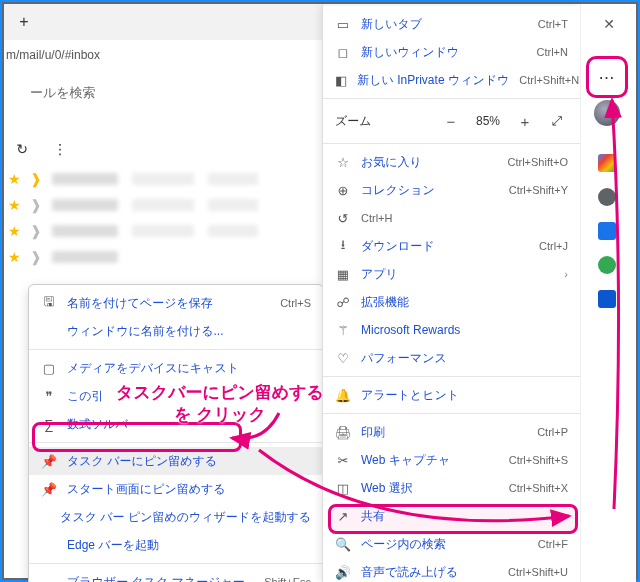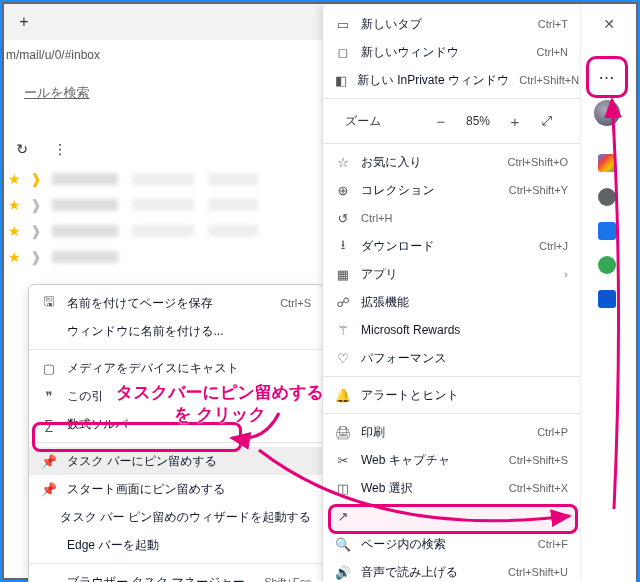--- a/index.html
+++ b/index.html
@@ -4,46 +4,46 @@
 <style>
 * { margin: 0; padding: 0; box-sizing: border-box; }
 body { font-family: "Segoe UI", "Meiryo", sans-serif; font-size: 12px; color: #333; background: #1a8cff; width: 640px; height: 582px; overflow: hidden; position: relative; }
 .frame { position: absolute; inset: 2px; border: 2px solid #666; background: #fff; }
 
 .tabstrip { position: absolute; left: 0; top: 0; width: 320px; height: 36px; background: #f2f2f2; display: flex; align-items: center; }
 .new-tab { width: 28px; height: 28px; margin-left: 6px; display: flex; align-items: center; justify-content: center; cursor: pointer; border-radius: 4px; font-size: 16px; }
 
 .url-row { position: absolute; left: 0; top: 36px; width: 320px; height: 30px; display: flex; align-items: center; padding: 0 2px; background: #fff; font-size: 12px; color: #555; }
 
-.search-row { position: absolute; left: 0; top: 72px; width: 320px; height: 34px; display: flex; align-items: center; padding: 0 20px; background: #fff; color: #666; font-size: 13px; text-decoration: underline; }
+.search-row { position: absolute; left: 0; top: 72px; width: 320px; height: 34px; display: flex; align-items: center; padding: 0 26px; background: #fff; color: #666; font-size: 13px; }
 
 .tool-row { position: absolute; left: 0; top: 130px; width: 320px; height: 30px; display: flex; align-items: center; gap: 14px; padding-left: 6px; }
 .tool-row .ic { width: 24px; height: 24px; display: flex; align-items: center; justify-content: center; cursor: pointer; border-radius: 4px; font-size: 14px; }
 
 .mail-list { position: absolute; left: 0; top: 162px; width: 320px; }
 .mail-item { height: 26px; display: flex; align-items: center; padding-left: 4px; gap: 8px; }
 .mail-star { color: #fbbc04; font-size: 14px; width: 14px; }
 .mail-mark { color: #fbbc04; font-size: 14px; width: 14px; }
 .mail-mark.empty { color: #bbb; }
 .blur-a { width: 66px; height: 12px; background: #ddd; filter: blur(2px); border-radius: 2px; }
 .blur-b { width: 62px; height: 12px; background: #eee; filter: blur(2px); border-radius: 2px; margin-left: 6px; }
 .blur-c { width: 50px; height: 12px; background: #eee; filter: blur(2px); border-radius: 2px; margin-left: 6px; }
 
 .submenu { position: absolute; left: 24px; top: 280px; width: 296px; background: #fff; border: 1px solid #ccc; border-radius: 6px; box-shadow: 0 4px 12px rgba(0,0,0,.15); padding: 4px 0; }
 .sep { height: 1px; background: #e5e5e5; margin: 4px 0; }
 
 .mainmenu { position: absolute; right: 56px; top: 2px; width: 258px; background: #fff; border-left: 1px solid #ddd; box-shadow: -2px 0 8px rgba(0,0,0,.1); height: 576px; padding: 4px 0; overflow: hidden; }
 
 .mi { height: 28px; display: flex; align-items: center; padding: 0 12px; cursor: pointer; gap: 10px; }
 .mi .ic { width: 16px; display: flex; align-items: center; justify-content: center; color: #555; font-size: 13px; }
-.mi .lbl { flex: 1; font-size: 12px; color: #0f172a; white-space: nowrap; }
+.mi .lbl { flex: 1; font-size: 12px; color: #1d4ed8; white-space: nowrap; }
 .mi .sc { font-size: 11px; color: #666; }
 .mi .chev { color: #888; font-size: 11px; }
 
-.zoom-row { height: 36px; display: flex; align-items: center; padding: 0 22px; gap: 10px; }
+.zoom-row { height: 36px; display: flex; align-items: center; padding: 0 12px; gap: 10px; }
 .zoom-row .lbl { flex: 1; font-size: 12px; }
 .zoom-btn { width: 22px; height: 22px; display: flex; align-items: center; justify-content: center; cursor: pointer; font-size: 15px; color: #555; }
 .zoom-val { font-size: 12px; color: #333; min-width: 32px; text-align: center; }
 .fs-btn { width: 22px; height: 22px; display: flex; align-items: center; justify-content: center; cursor: pointer; font-size: 13px; }
 
 .right-strip { position: absolute; right: 0; top: 0; width: 56px; height: 578px; background: #fff; border-left: 1px solid #eee; }
 .close-btn { position: absolute; right: 8px; top: 6px; width: 38px; height: 28px; display: flex; align-items: center; justify-content: center; cursor: pointer; font-size: 14px; color: #555; }
 .dots-btn { position: absolute; right: 14px; top: 58px; width: 30px; height: 30px; display: flex; align-items: center; justify-content: center; cursor: pointer; font-size: 16px; letter-spacing: 1px; }
 .avatar { position: absolute; right: 16px; top: 96px; width: 26px; height: 26px; border-radius: 50%; background: radial-gradient(circle at 40% 35%, #aab 0%, #667 70%); }
 .side-ic { position: absolute; right: 20px; width: 18px; height: 18px; border-radius: 3px; }
@@ -234,20 +234,21 @@
         <span class="lbl">Web キャプチャ</span>
         <span class="sc">Ctrl+Shift+S</span>
       </div>
     <div class="mi">
         <span class="ic">◫</span>
         <span class="lbl">Web 選択</span>
         <span class="sc">Ctrl+Shift+X</span>
       </div>
     <div class="mi">
         <span class="ic">↗</span>
+        <span class="lbl">共有</span>
       </div>
     <div class="mi">
         <span class="ic">🔍</span>
         <span class="lbl">ページ内の検索</span>
         <span class="sc">Ctrl+F</span>
       </div>
     <div class="mi">
         <span class="ic">🔊</span>
         <span class="lbl">音声で読み上げる</span>
         <span class="sc">Ctrl+Shift+U</span>

